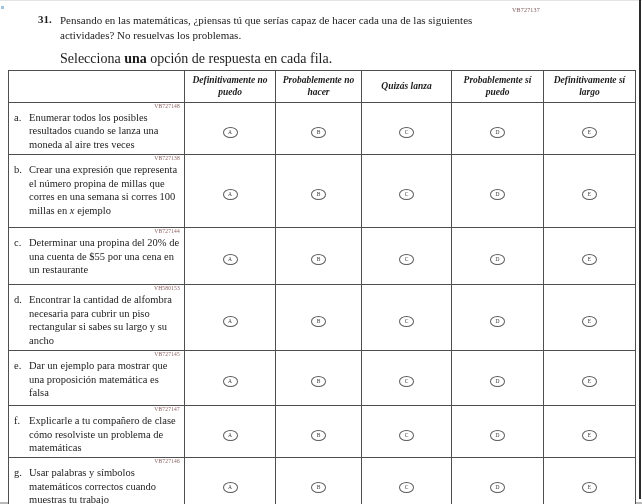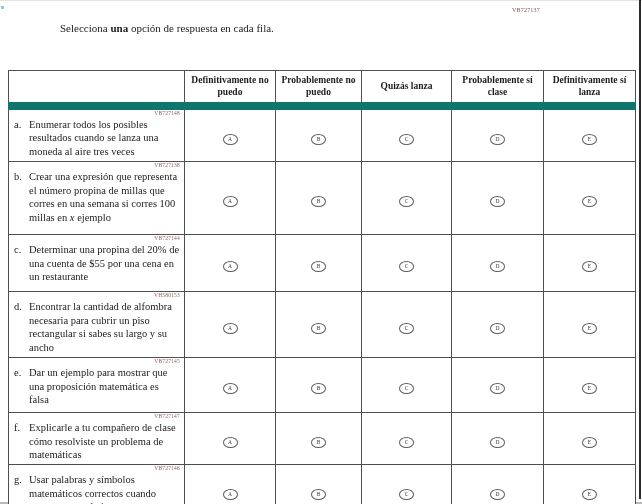--- a/index.html
+++ b/index.html
@@ -16,34 +16,34 @@
 
   .page-code{
     position:absolute;top:7px;left:512px;width:92px;
     font-size:6px;color:#7d5656;letter-spacing:.2px;
   }
 
   .question{position:absolute;left:38px;top:13px;width:470px;}
   .q-row{display:flex;}
   .q-num{font-weight:bold;font-size:11px;width:22px;flex:0 0 22px;}
   .q-text{font-size:11px;line-height:1.32;width:448px;}
-  .q-instruction{margin-top:9px;margin-left:22px;font-size:11px;}
+  .q-instruction{margin-top:9px;margin-left:22px;font-size:14px;}
   .bold{font-weight:bold;}
 
   table.matrix{
     position:absolute;left:8px;top:70px;
     border-collapse:collapse;table-layout:fixed;
     width:627px;
   }
   table.matrix, .matrix th, .matrix td{border:1px solid #4f4f4f;}
   .matrix th{
     font-size:9.5px;font-weight:bold;text-align:center;vertical-align:middle;
     padding:3px 2px;height:25px;line-height:1.25;background:#fff;
   }
-  .matrix thead tr{border-bottom:8px solid #0f766e;}
+  .matrix thead tr{border-bottom:1px solid #0f766e;font-style:italic;}
   .matrix td{vertical-align:middle;background:#fff;}
   td.stem{vertical-align:top;padding:0 4px 3px 5px;}
   .code-line{
     text-align:right;font-size:5.5px;color:#8a5c5c;
     line-height:7px;height:7px;letter-spacing:.2px;
   }
   .stem-line{display:flex;font-size:10.5px;line-height:1.28;margin-top:1px;}
   .stem-letter{flex:0 0 15px;}
   .stem-text{flex:1;}
   .stem-text i{font-style:italic;}
@@ -59,40 +59,44 @@
 <body>
 
 <div class="page-edge-top"></div>
 <div class="page-edge-right"></div>
 <div class="page-edge-bottom"></div>
 <div class="scan-dot"></div>
 
 <div class="page-code">VB727137</div>
 
 <div class="question">
+  <div class="q-row">
+    <span class="q-num">31.</span>
+    <span class="q-text">Pensando en las matemáticas, ¿piensas tú que serías capaz de hacer cada una de las siguientes actividades? No resuelvas los problemas.</span>
+  </div>
   <div class="q-instruction"><span>Selecciona </span><span class="bold">una</span><span> opción de respuesta en cada fila.</span></div>
 </div>
 
 <table class="matrix">
   <colgroup>
     <col style="width:176px">
     <col style="width:91px">
     <col style="width:86px">
     <col style="width:90px">
     <col style="width:92px">
     <col style="width:92px">
   </colgroup>
   <thead>
     <tr>
       <th></th>
     <th>Definitivamente no puedo</th>
-        <th>Probablemente no puedo</th>
+        <th>Probablemente no hacer</th>
         <th>Quizás lanza</th>
-        <th>Probablemente sí clase</th>
-        <th>Definitivamente sí lanza</th>
+        <th>Probablemente sí puedo</th>
+        <th>Definitivamente sí largo</th>
       </tr>
   </thead>
   <tbody id="matrix-body">
       <tr style="height: 49px;">
         <td class="stem">
           <div class="code-line">VB727148</div>
           <div class="stem-line">
             <span class="stem-letter">a.</span>
             <span class="stem-text"><span>Enumerar todos los posibles resultados cuando se lanza una moneda al aire tres veces</span></span>
           </div>

